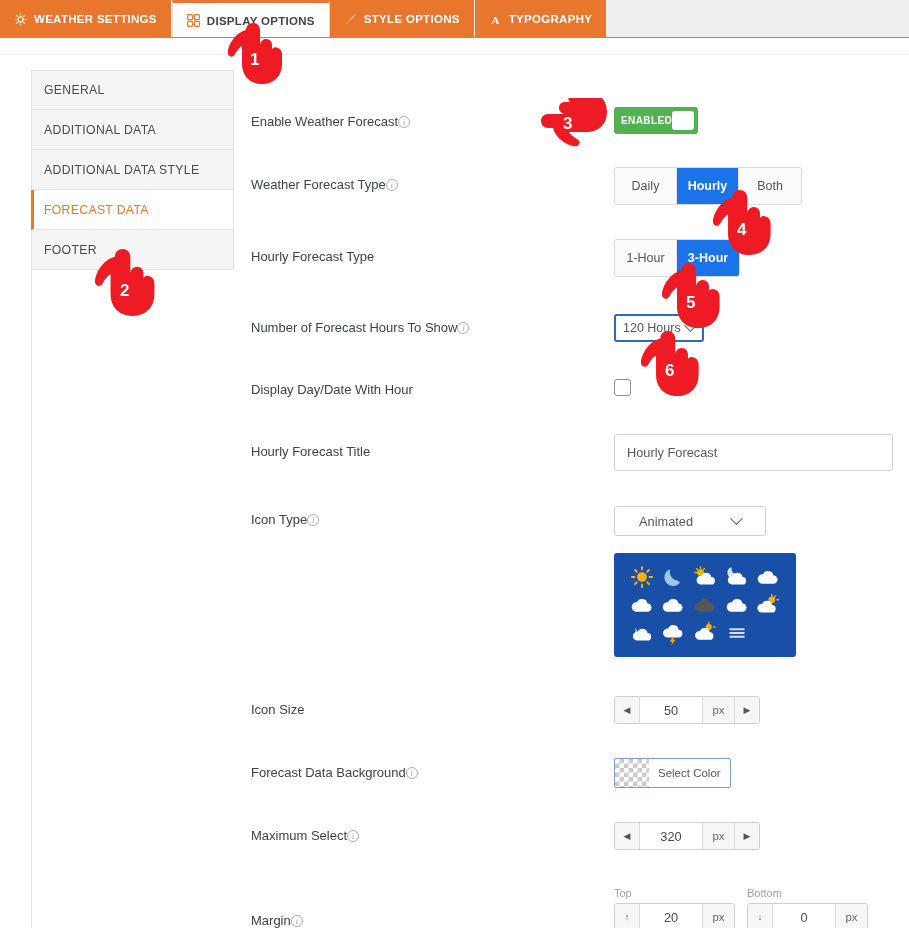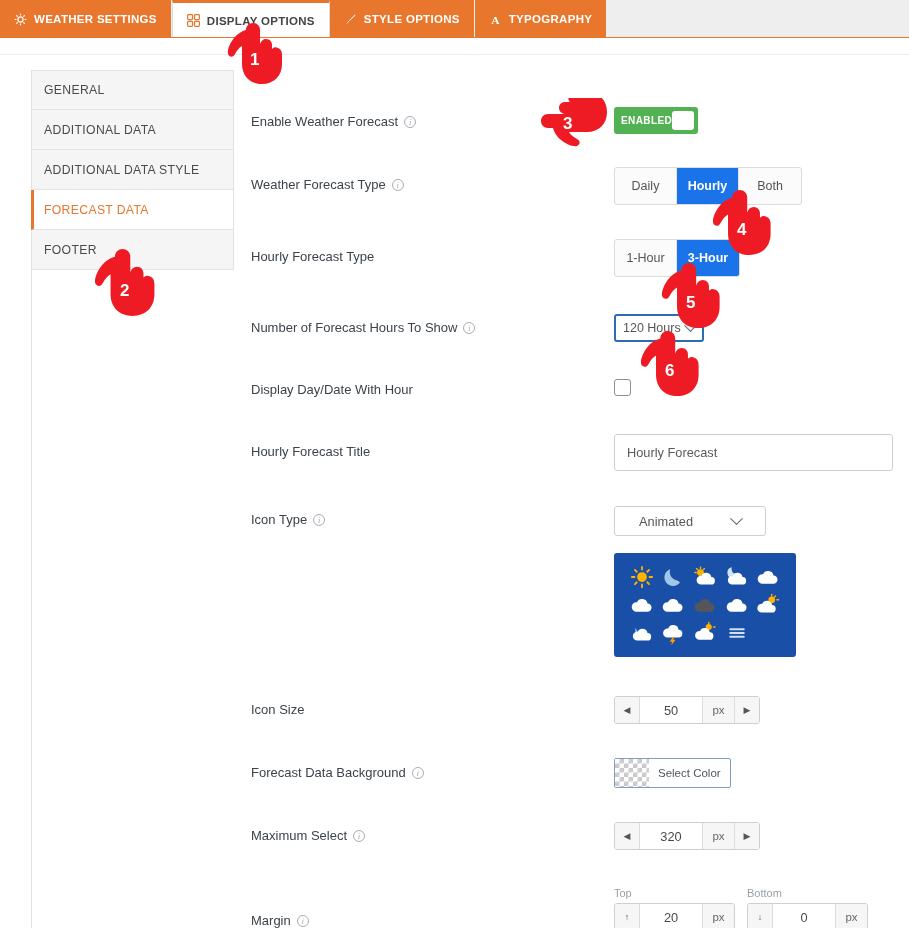--- a/index.html
+++ b/index.html
@@ -92,21 +92,21 @@
     width: 1px; height: 858px;
     background: #e2e2e2;
   }
 
   
   .panel { position: absolute; left: 234px; top: 32px; width: 675px; }
   .row { position: absolute; left: 0; width: 675px; }
   .label {
     position: absolute; left: 17px;
     font-size: 13px; color: #3c434a;
-    display: flex; align-items: center; gap: 6px;
+    display: flex; align-items: center; 
     white-space: nowrap;
     justify-content: flex-end;
   }
   .info {
     display: inline-block;
     width: 12px; height: 12px; border-radius: 50%;
     border: 1px solid #a7adb3;
     color: #a7adb3; font-size: 9px; line-height: 10px;
     text-align: center; font-style: italic;
     font-family: "Liberation Serif", serif;

